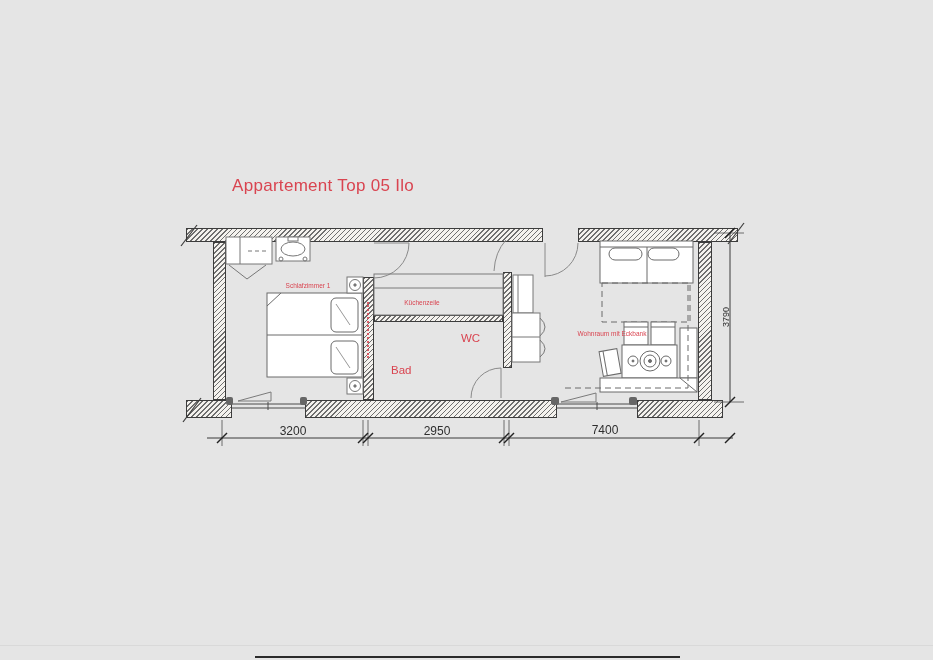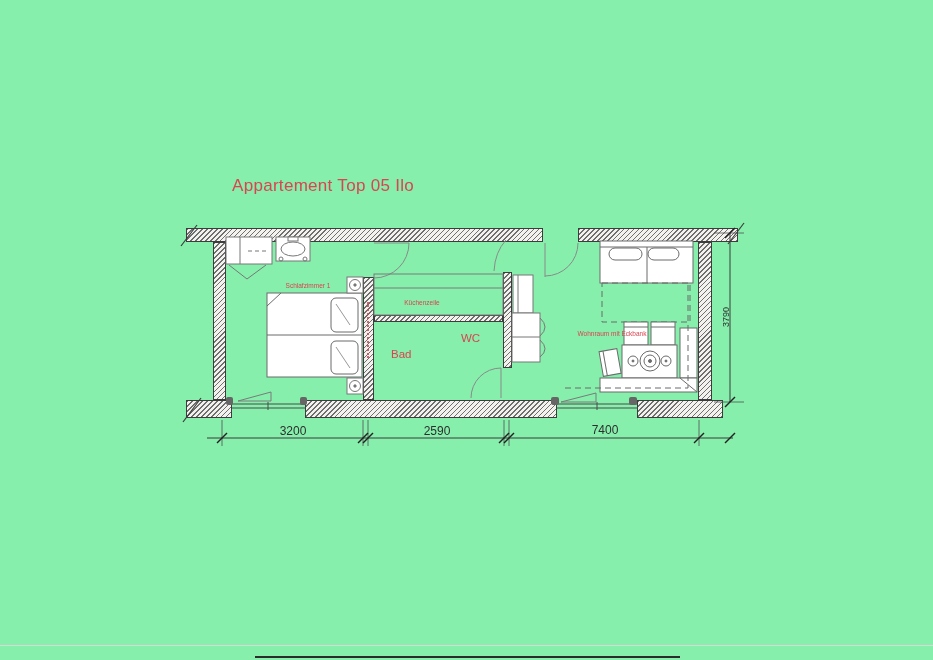--- a/index.html
+++ b/index.html
@@ -1,17 +1,17 @@
 <!DOCTYPE html>
 <html><head>
 <meta charset="utf-8">
 <style>
   html,body{margin:0;padding:0;background:#ffffff;}
   #sheet{
-    position:relative;width:933px;height:660px;background:#86efac;overflow:hidden;
+    position:relative;width:933px;height:660px;background:#e5e5e5;overflow:hidden;
     font-family:"Liberation Sans", sans-serif;
   }
   .wall{
     position:absolute;box-sizing:border-box;
     background:repeating-linear-gradient(135deg,#6f6f6f 0,#6f6f6f 1px,rgba(0,0,0,0) 1px,rgba(0,0,0,0) 3.5px),#f4f2ee;
     border:1px solid #3c3c3c;
   }
   .lbl{position:absolute;white-space:nowrap;}
   .red{color:#d94450;}
   .title{font-size:17px;font-weight:500;letter-spacing:.3px;}
@@ -196,24 +196,24 @@
       <line x1="504" y1="443" x2="514" y2="433"></line>
       <line x1="694" y1="443" x2="704" y2="433"></line>
       <line x1="725" y1="443" x2="735" y2="433"></line>
       <line x1="725" y1="238" x2="735" y2="228"></line>
       <line x1="725" y1="407" x2="735" y2="397"></line>
     </g>
   </svg>
 
   <div class="lbl red room-sm" style="left:308px;top:282px;">Schlafzimmer 1</div>
   <div class="lbl red room-sm" style="left:422px;top:299px;">Küchenzeile</div>
-  <div class="lbl red room-md" style="left:391px;top:348px;">Bad</div>
+  <div class="lbl red room-md" style="left:391px;top:364px;">Bad</div>
   <div class="lbl red room-md" style="left:461px;top:332px;">WC</div>
   <div class="lbl red room-sm" style="left:612px;top:330px;">Wohnraum mit Eckbank</div>
 
   <div class="lbl dim" style="left:293px;top:424px;">3200</div>
-  <div class="lbl dim" style="left:437px;top:424px;">2590</div>
+  <div class="lbl dim" style="left:437px;top:424px;">2950</div>
   <div class="lbl dim" style="left:605px;top:423px;">7400</div>
   <div class="dim-v" style="left:709px;top:311px;">3790</div>
 
   <div class="page-edge"></div>
   <div class="scan-mark"></div>
 </div>
 
 </body></html>

